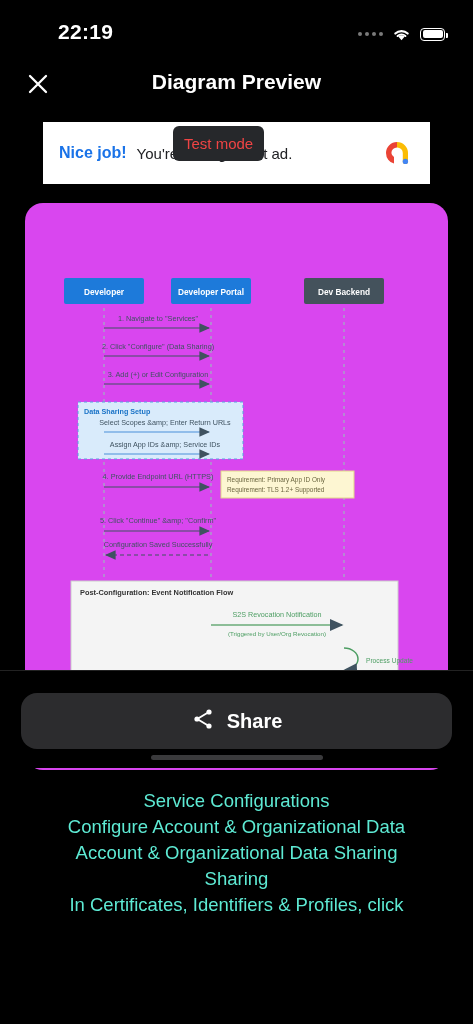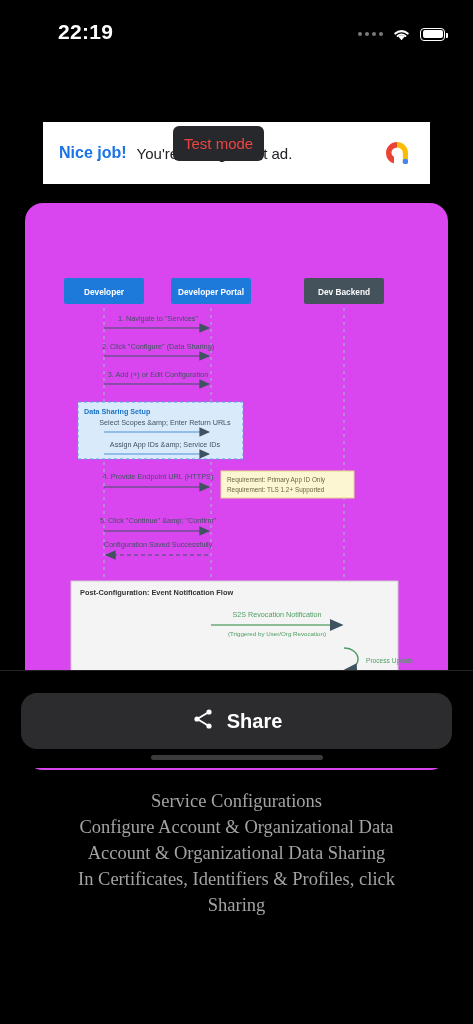--- a/index.html
+++ b/index.html
@@ -60,23 +60,22 @@
   
   .card {
     position:absolute; left:25px; top:203px; width:423px; height:567px;
     background:#d946ef; border-radius:18px; overflow:hidden;
   }
   .diagram { position:absolute; left:0; top:0; width:423px; height:567px; }
 
   
   .caption {
     position:absolute; left:0; top:788px; width:473px;
-    text-align:center; color:#a3a3a3; font-size:18.5px; line-height:26px;
+    text-align:center; color:#5eead4; font-size:18.5px; line-height:26px;
     padding:0 8px;
-    font-family:Liberation Serif, serif;
   }
 
   
   .bottom-bar {
     position:absolute; left:0; bottom:0; width:473px; height:98px;
     background:#000; border-top:1px solid #222;
   }
   .share-btn {
     position:absolute; left:21px; top:22px; width:431px; height:56px;
     background:#2c2c2e; border-radius:16px;
@@ -109,20 +108,28 @@
           <path d="M3.3 6.6 A9 9 0 0 1 15.7 6.6" stroke="#fff" stroke-width="2.1" fill="none" stroke-linecap="round"></path>
           <path d="M5.6 9.0 A6 6 0 0 1 13.4 9.0" stroke="#fff" stroke-width="2.0" fill="none" stroke-linecap="round"></path>
         </svg>
       </span>
       <span class="sb-batt">
           <span></span>
         </span>
     </div>
   </div>
 
+  <div class="navbar">
+    <div class="nav-close">
+      <svg width="24" height="24" viewBox="0 0 24 24">
+        <path d="M4 4 L20 20 M20 4 L4 20" stroke="#fff" stroke-width="2.3" stroke-linecap="round"></path>
+      </svg>
+    </div>
+    <div class="nav-title">Diagram Preview</div>
+  </div>
 
   <div class="ad-banner">
     <span class="ad-cta">Nice job!</span>
     <span class="ad-text">You're seeing a test ad.</span>
     <span class="ad-logo">
       <svg width="34" height="34" viewBox="0 0 34 34">
         <path d="M17 6 a11 11 0 0 0 -11 11 a11 11 0 0 0 8 10.6 v-6.6 a5 5 0 0 1 -2.6 -4 a5.6 5.6 0 0 1 5.6 -5.6 z" fill="#ea4335"></path>
         <path d="M17 6 a11 11 0 0 1 11 11 v8.5 a2.6 2.6 0 0 1 -5.2 0 V17 a5.6 5.6 0 0 0 -5.8 -5.6 z" fill="#fbbc04"></path>
         <circle cx="25.4" cy="25.4" r="2.7" fill="#4285f4"></circle>
       </svg>
@@ -229,22 +236,22 @@
         <rect x="146" y="481" width="80" height="18" rx="2" fill="#1d7ada"></rect>
         <rect x="279" y="481" width="80" height="18" rx="2" fill="#44525c"></rect>
       </g>
     </svg>
   </div>
 
   <div class="caption">
     <div>Service Configurations</div>
     <div>Configure Account &amp; Organizational Data</div>
     <div>Account &amp; Organizational Data Sharing</div>
+    <div>Sharing</div>
     <div>In Certificates, Identifiers &amp; Profiles, click</div>
-    <div>Sharing</div>
   </div>
 
   <div class="bottom-bar">
     <div class="share-btn">
       <span>
         <svg width="24" height="24" viewBox="0 0 24 24">
           <circle cx="18" cy="5" r="2.6" fill="#fff"></circle>
           <circle cx="18" cy="19" r="2.6" fill="#fff"></circle>
           <circle cx="6" cy="12" r="2.6" fill="#fff"></circle>
           <path d="M8.3 10.8 L15.8 6.3 M8.3 13.2 L15.8 17.7" stroke="#fff" stroke-width="1.9" stroke-linecap="round"></path>

